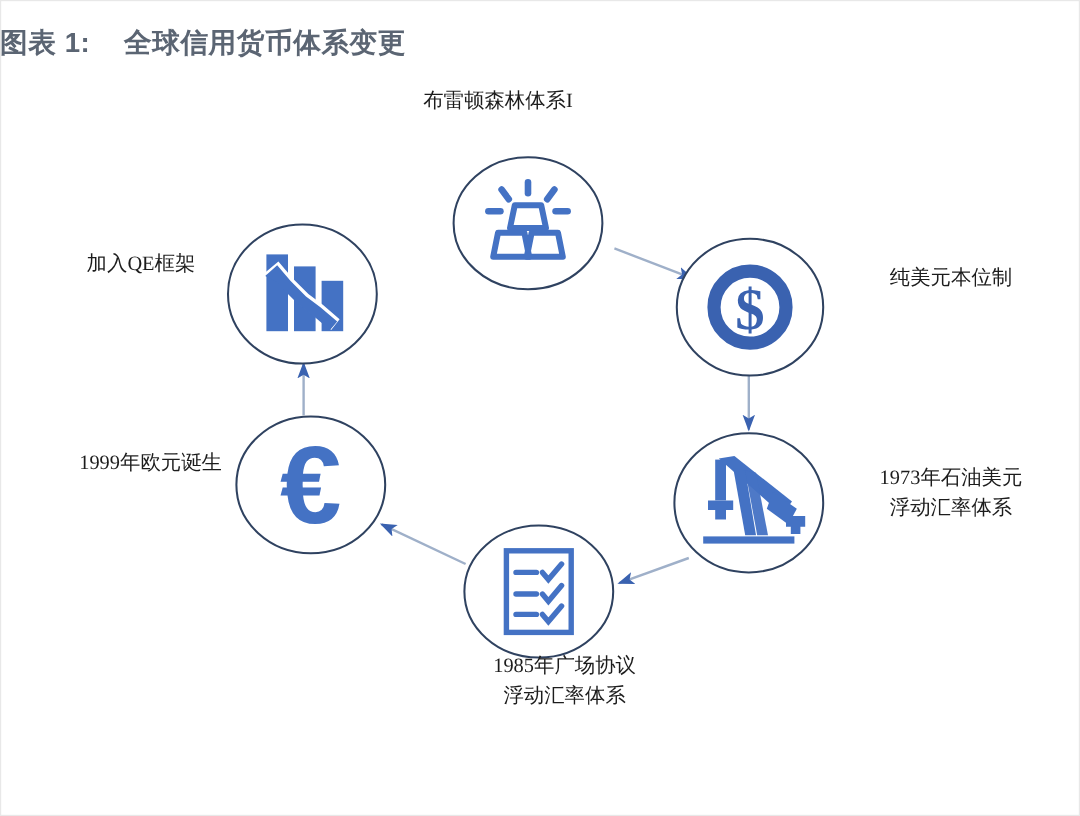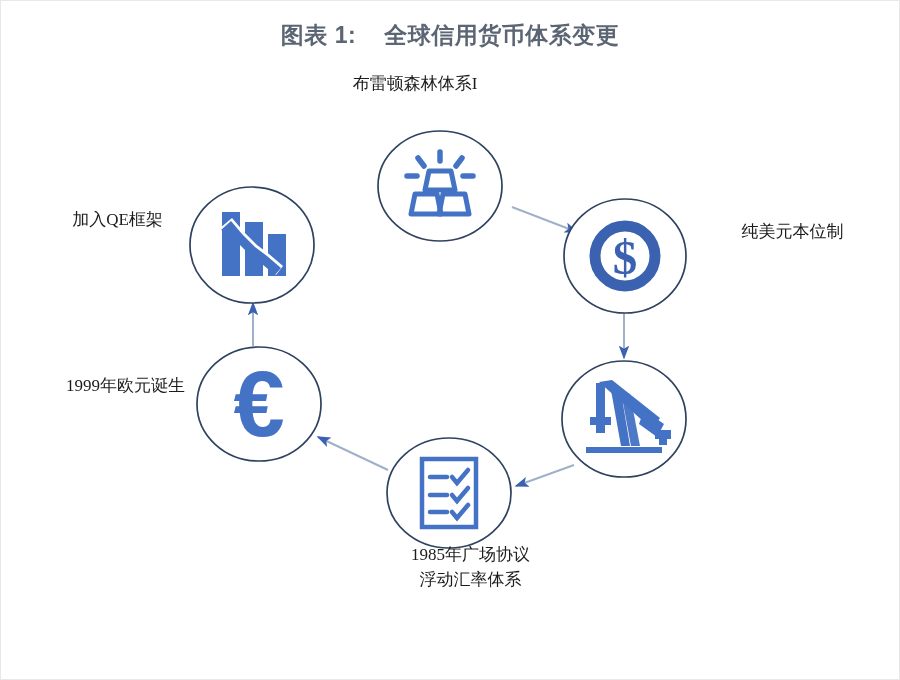--- a/index.html
+++ b/index.html
@@ -20,21 +20,21 @@
     width: 900px;
     height: 680px;
   }
 
   
   .title-bar {
     position: absolute;
     left: 0;
     top: 20px;
     width: 900px;
-    text-align: center;
+    text-align: left;
     white-space: nowrap;
   }
   .title-label, .title-text {
     display: inline-block;
     font-family: "Liberation Sans", "DejaVu Sans", sans-serif;
     font-size: 23px;
     font-weight: bold;
     color: #5b6573;
     letter-spacing: 0.5px;
     vertical-align: baseline;
@@ -204,20 +204,24 @@
   </svg>
 
   <div class="node-label label-center" id="label-1944">
     <span class="line">布雷顿森林体系I</span>
   </div>
 
   <div class="node-label label-right" id="label-1971">
     <span class="line">纯美元本位制</span>
   </div>
 
+  <div class="node-label label-right" id="label-1973">
+    <span class="line">1973年石油美元</span>
+    <span class="line">浮动汇率体系</span>
+  </div>
 
   <div class="node-label label-center" id="label-1985">
     <span class="line">1985年广场协议</span>
     <span class="line">浮动汇率体系</span>
   </div>
 
   <div class="node-label label-left" id="label-1999">
     <span class="line">1999年欧元诞生</span>
   </div>
 

